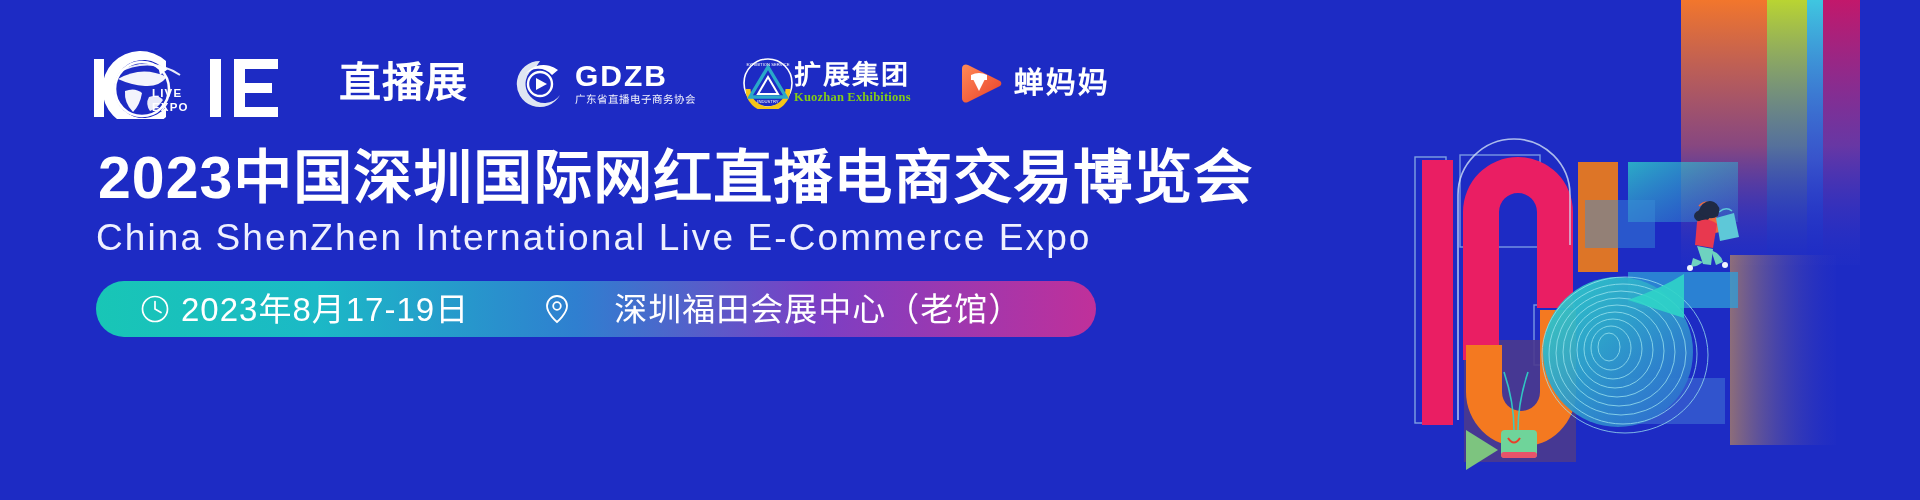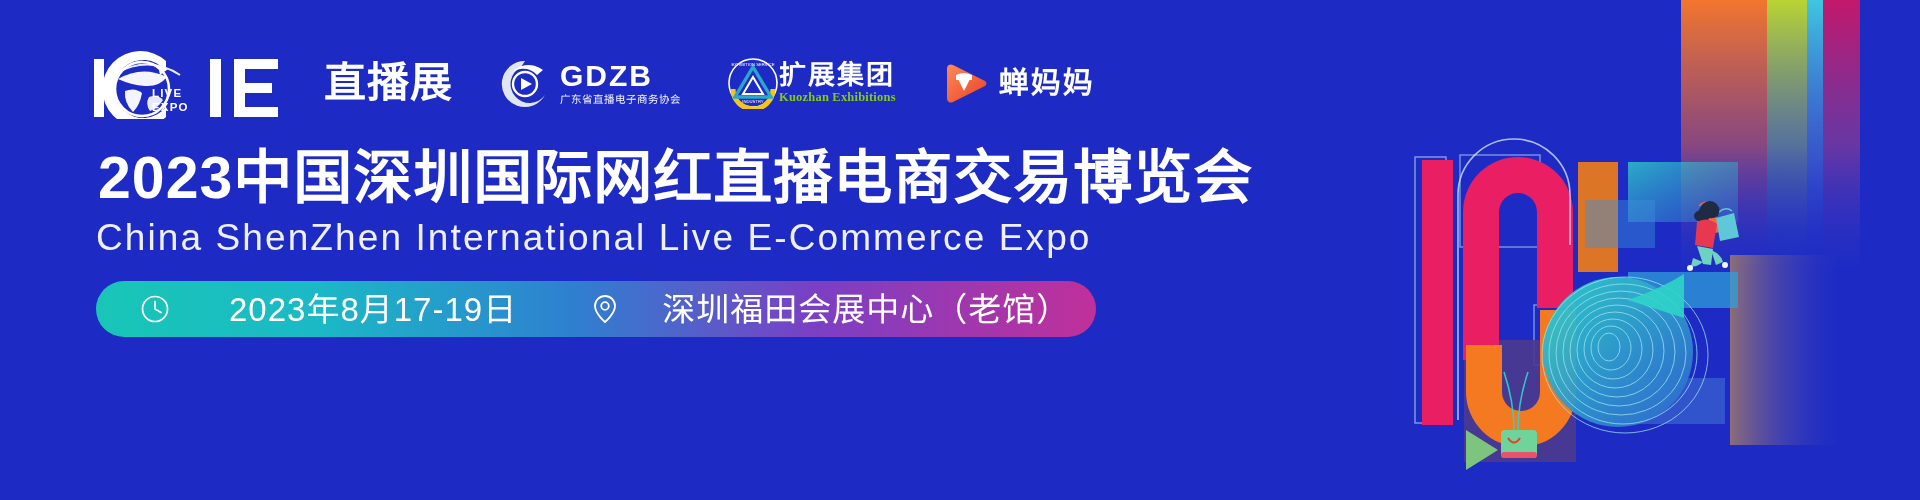--- a/index.html
+++ b/index.html
@@ -19,21 +19,21 @@
   #art .vbar{position:absolute;top:0;}
   
   #logo-row{
     position:absolute;left:92px;top:44px;
     height:78px;display:flex;align-items:center;gap:0;
   }
   .brandlogo{display:flex;align-items:center;height:78px;}
   .icie-wrap{display:flex;align-items:center;height:74px;}
   .zhibo{
     color:#ffffff;font-size:42px;font-weight:700;letter-spacing:1px;
-    margin-left:2px;line-height:1;
+    margin-left:17px;line-height:1;
   }
   .divider-gap{width:46px;}
   .gdzb-name{color:#fff;font-size:30px;font-weight:700;letter-spacing:2px;line-height:1;}
   .gdzb-sub{color:#fff;font-size:10.5px;letter-spacing:.5px;margin-top:3px;line-height:1;opacity:.95;}
   .kz-name{color:#fff;font-size:27px;font-weight:700;letter-spacing:2px;line-height:1;}
   .kz-sub{color:#84cc16;font-size:12.5px;font-weight:700;font-family:"Liberation Serif","DejaVu Serif",serif;letter-spacing:.2px;margin-top:2px;line-height:1;}
   .cmm-name{color:#fff;font-size:30px;font-weight:700;letter-spacing:2px;line-height:1;}
   
   #title-cn{
     position:absolute;left:98px;top:148px;
@@ -47,21 +47,21 @@
   }
   
   #info-pill{
     position:absolute;left:96px;top:281px;
     width:1000px;height:56px;border-radius:28px;
     background:linear-gradient(90deg,#18c6b6 0%,#1bb9c6 22%,#2f7fd0 48%,#7b3fc4 72%,#c0309a 100%);
     display:flex;align-items:center;
   }
   .pill-item{display:flex;align-items:center;color:#fff;white-space:nowrap;}
   .pill-text{font-size:33px;font-weight:400;letter-spacing:1px;line-height:1;}
-  #pill-date{margin-left:44px;gap:48px;}
+  #pill-date{margin-left:44px;}
   #pill-venue{margin-left:74px;gap:32px;}
   .pill-icon{margin-right:11px;display:inline-flex;align-items:center;}
 </style>
 </head>
 <body>
 
 <div id="banner">
 
   <div id="art">
     <svg width="460" height="500" viewBox="0 0 460 500" xmlns="http://www.w3.org/2000/svg">

